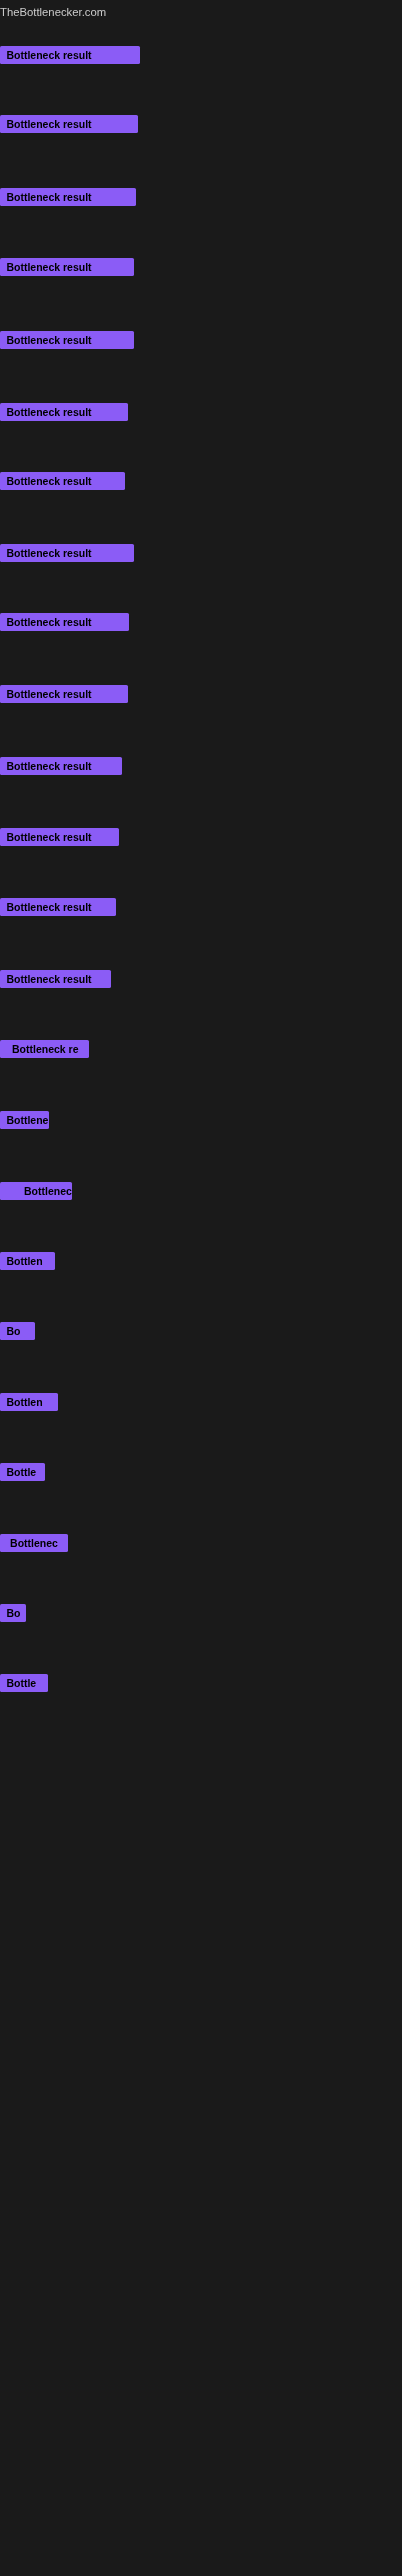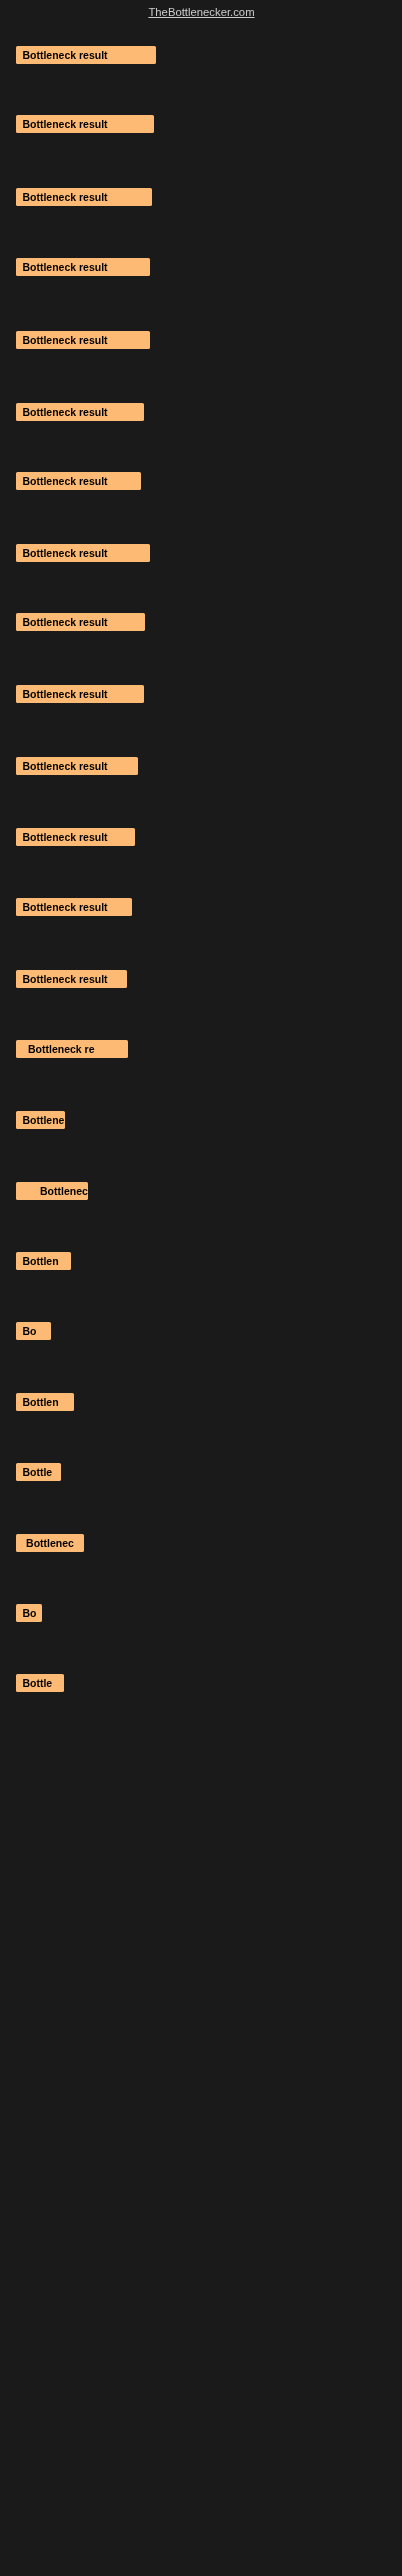--- a/index.html
+++ b/index.html
@@ -8,31 +8,29 @@
       box-sizing: border-box;
     }
     body {
       width: 403px;
       min-height: 2576px;
       background-color: #1a1a1a;
       font-family: Arial, sans-serif;
       position: relative;
     }
     .site-title {
-      text-align: center;
       color: #cccccc;
       font-size: 11.3px;
       padding: 6.4px 0 3.2px 0;
       font-weight: normal;
-      text-decoration: underline;
     }
     .bottleneck-item {
       position: absolute;
-      left: 16px;
-      background-color: #fdba74;
+      left: 0;
+      background-color: #8b5cf6;
       color: #000;
       font-size: 10.5px;
       font-weight: bold;
       padding: 3.2px 6.4px;
       border-radius: 1.6px;
       white-space: nowrap;
       overflow: hidden;
     }
   </style>
 </head>
@@ -49,21 +47,21 @@
 <div class="bottleneck-item" style="top: 331px; width: 134px;">Bottleneck result</div>
 <div class="bottleneck-item" style="top: 403px; width: 128px;">Bottleneck result</div>
 <div class="bottleneck-item" style="top: 472px; width: 125px;">Bottleneck result</div>
 <div class="bottleneck-item" style="top: 544px; width: 134px;">Bottleneck result</div>
 <div class="bottleneck-item" style="top: 613px; width: 129px;">Bottleneck result</div>
 <div class="bottleneck-item" style="top: 685px; width: 128px;">Bottleneck result</div>
 <div class="bottleneck-item" style="top: 757px; width: 122px;">Bottleneck result</div>
 <div class="bottleneck-item" style="top: 828px; width: 119px;">Bottleneck result</div>
 <div class="bottleneck-item" style="top: 898px; width: 116px;">Bottleneck result</div>
 <div class="bottleneck-item" style="top: 970px; width: 111px;">Bottleneck result</div>
-<div class="bottleneck-item" style="top: 1040px; width: 112px; padding-left: 12px;">Bottleneck re</div>
+<div class="bottleneck-item" style="top: 1040px; width: 89px; padding-left: 12px;">Bottleneck re</div>
 <div class="bottleneck-item" style="top: 1111px; width: 49px;">Bottlene</div>
 <div class="bottleneck-item" style="top: 1182px; width: 72px; padding-left: 24px;">Bottleneck r</div>
 <div class="bottleneck-item" style="top: 1252px; width: 55px;">Bottlen</div>
 <div class="bottleneck-item" style="top: 1322px; width: 35px;">Bo</div>
 <div class="bottleneck-item" style="top: 1393px; width: 58px;">Bottlen</div>
 <div class="bottleneck-item" style="top: 1463px; width: 45px;">Bottle</div>
 <div class="bottleneck-item" style="top: 1534px; width: 68px; text-align: center;">Bottlenec</div>
 <div class="bottleneck-item" style="top: 1604px; width: 26px;">Bo</div>
 <div class="bottleneck-item" style="top: 1674px; width: 48px;">Bottle</div>
 

